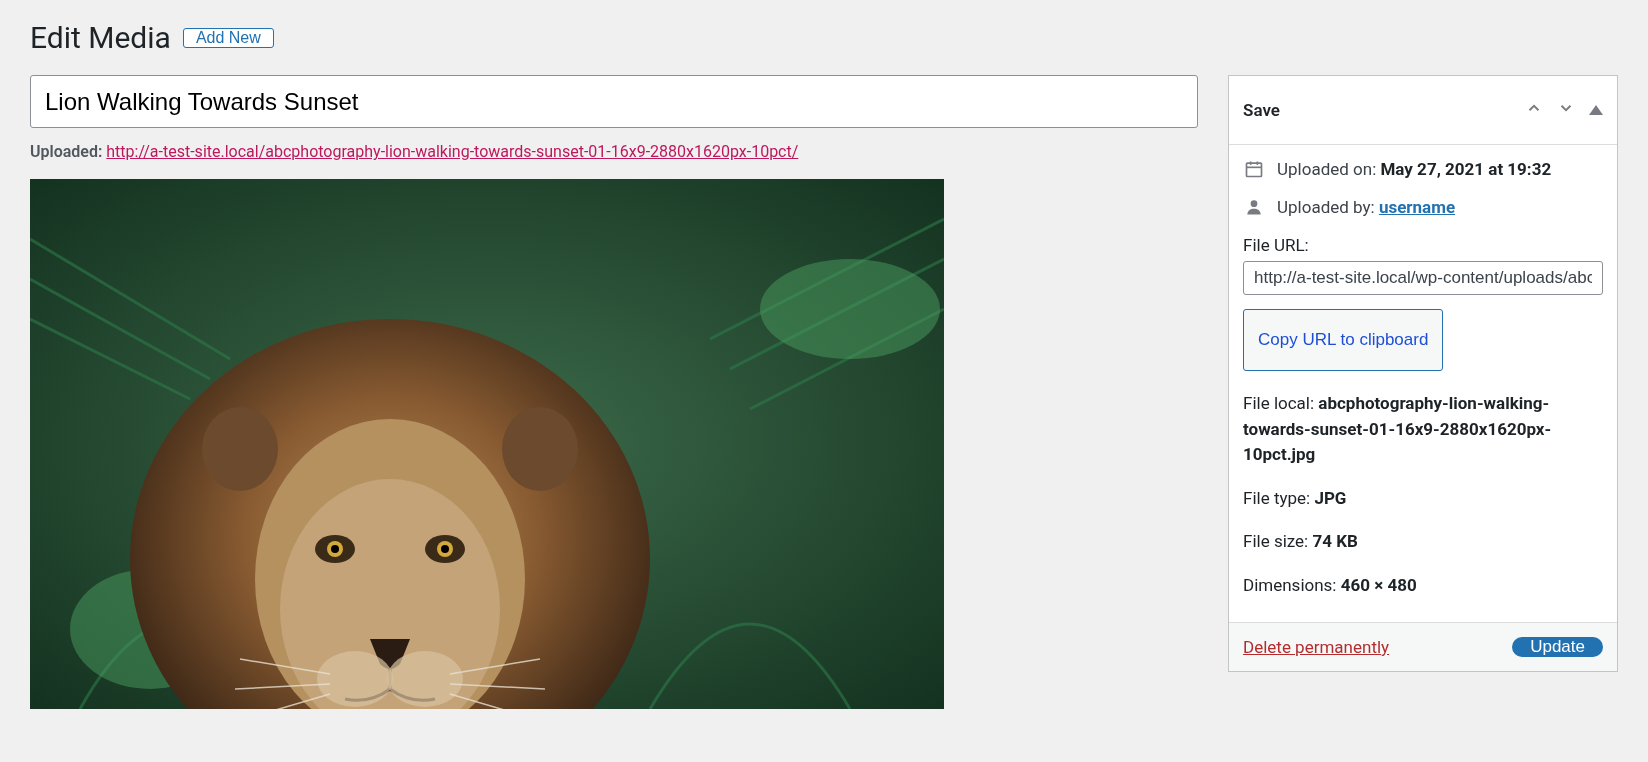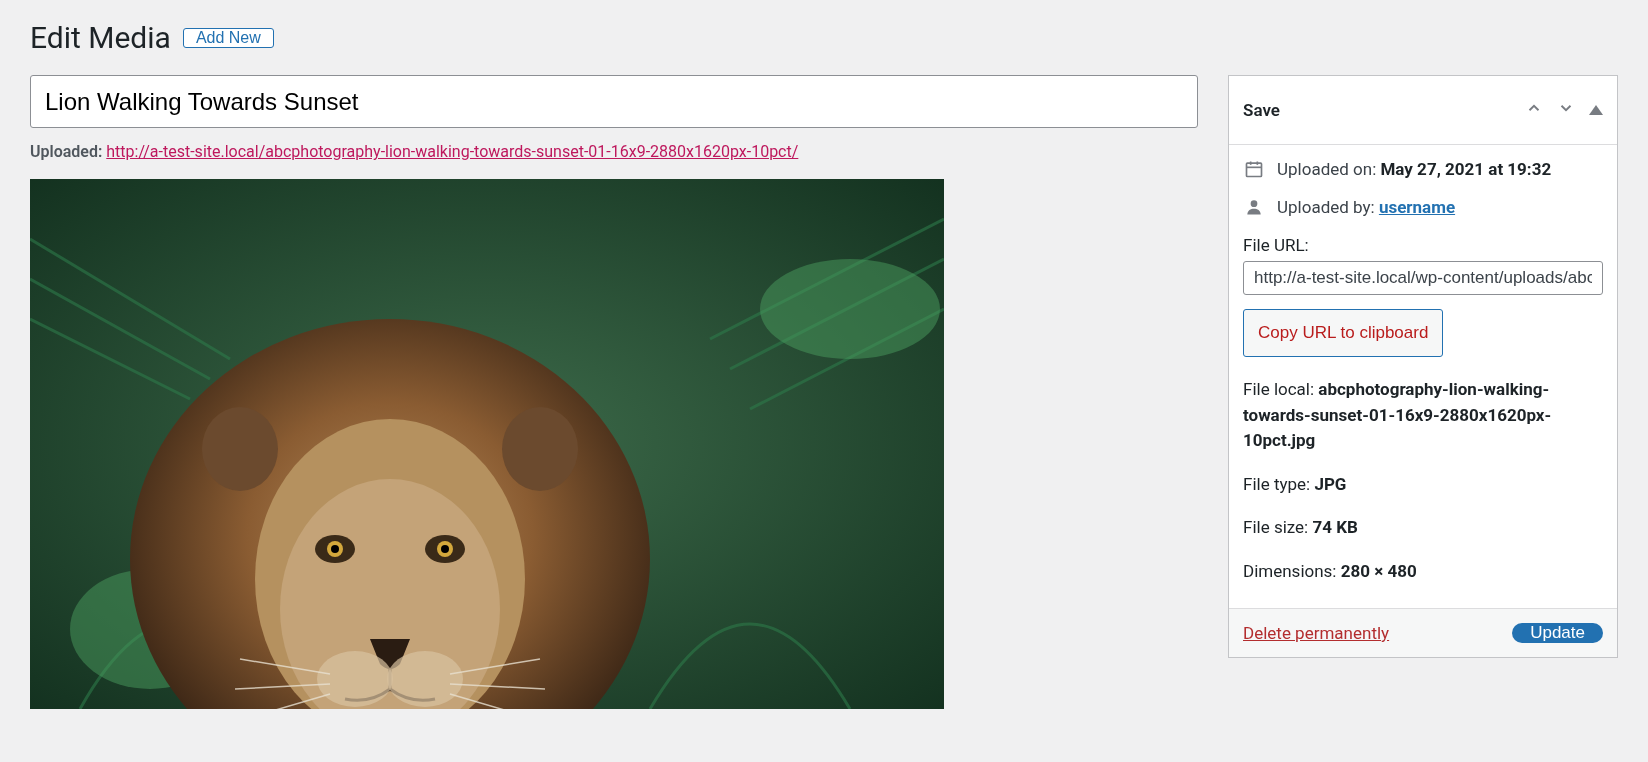--- a/index.html
+++ b/index.html
@@ -148,22 +148,22 @@
       padding: 6px 10px;
       border: 1px solid #8c8f94;
       border-radius: 3px;
       background: #fff;
       color: #3c434a;
       margin-bottom: 14px;
     }
     .copy-btn {
       background: #f6f7f7;
       border: 1px solid #2271b1;
-      color: #b91c1c;
-      padding: 13px 14px;
+      color: #1d4ed8;
+      padding: 20px 14px;
       font-size: 17px;
       border-radius: 3px;
       cursor: pointer;
       margin-bottom: 20px;
     }
     .info-line {
       font-size: 17px;
       margin-bottom: 18px;
       line-height: 1.5;
     }
@@ -333,21 +333,21 @@
       <div class="info-line">
         <span>File type:</span>
         <strong>JPG</strong>
       </div>
       <div class="info-line">
         <span>File size:</span>
         <strong>74 KB</strong>
       </div>
       <div class="info-line">
         <span>Dimensions:</span>
-        <strong>280 × 480</strong>
+        <strong>460 × 480</strong>
       </div>
     </div>
     <div class="sidebar-footer">
       <a class="delete-link">Delete permanently</a>
       <button class="update-btn">Update</button>
     </div>
   </div>
 </div>
 
 </body></html>

